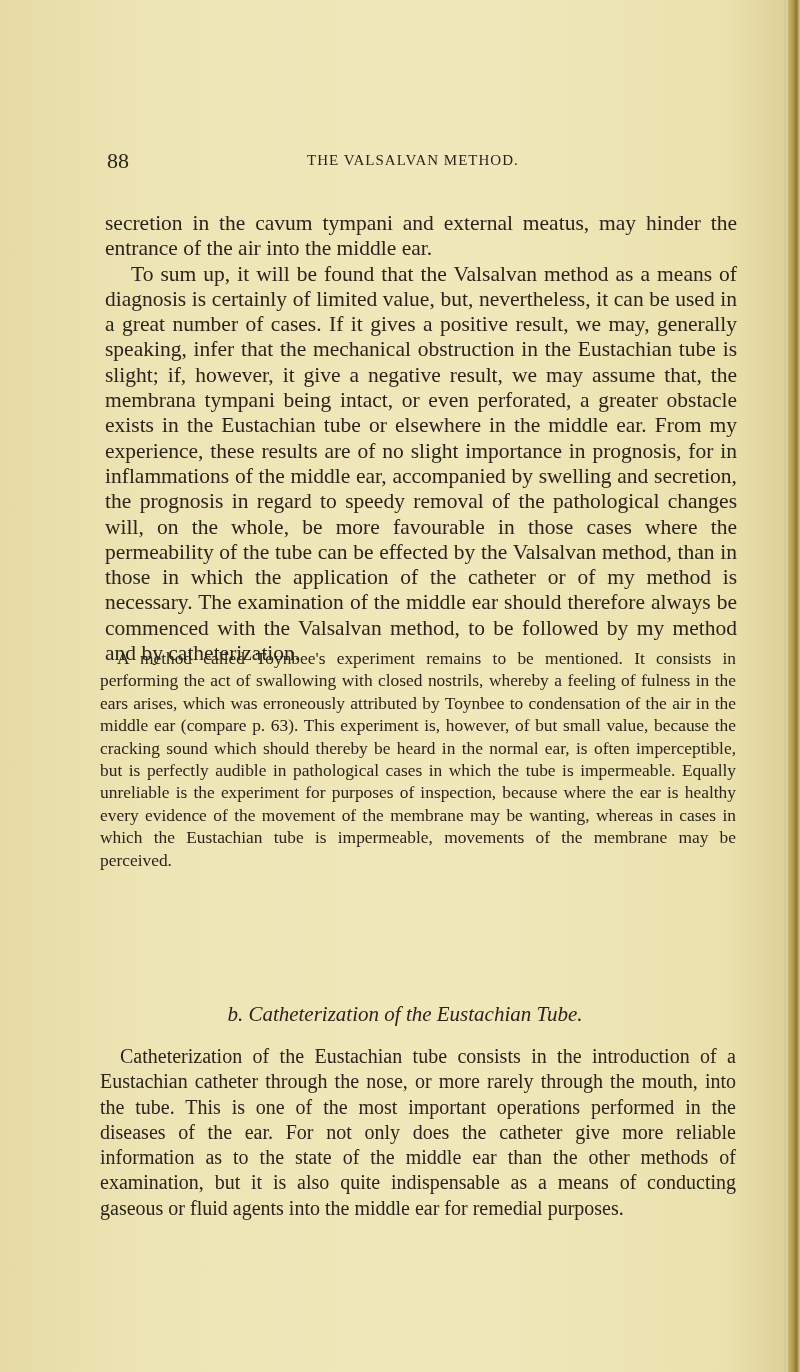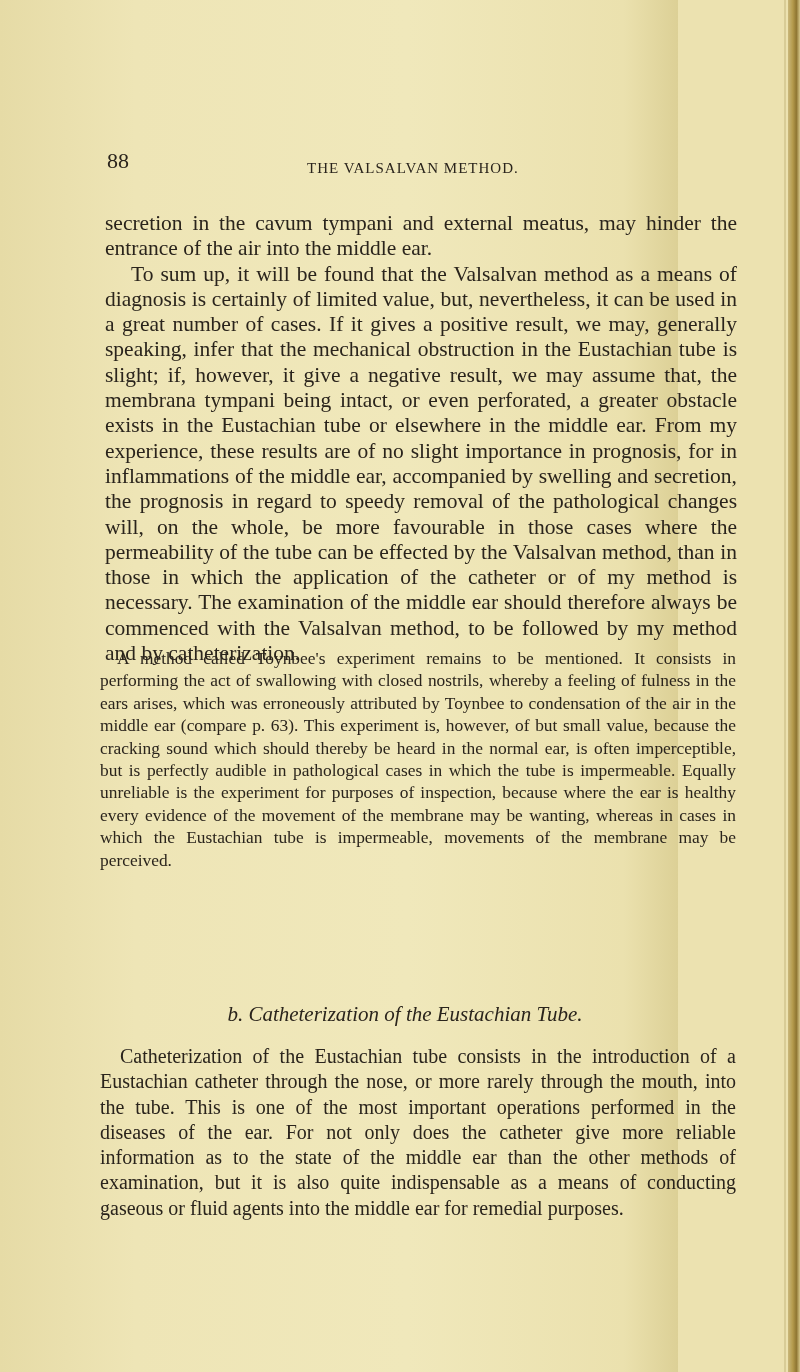--- a/index.html
+++ b/index.html
@@ -4,39 +4,39 @@
   <style>
     html, body { margin: 0; padding: 0; }
     body {
       width: 800px; height: 1372px; overflow: hidden;
       background: #ece2b0;
       position: relative;
       font-family: "Liberation Serif", "DejaVu Serif", serif;
       color: #2a241c;
     }
     .page {
-      position: absolute; left: 0; top: 0; width: 678px; height: 1372px;
+      position: absolute; left: 0; top: 0; width: 790px; height: 1372px;
       background: linear-gradient(90deg, #e6dba6 0%, #eee5b6 20%, #f0e8bb 60%, #ebe1ae 92%, #dcd096 100%);
     }
     .edge {
       position: absolute; top: 0; right: 0; width: 12px; height: 1372px;
       background: linear-gradient(90deg, #c9b77a 0%, #b49a4c 40%, #8f7632 70%, #d6c78b 100%);
     }
     .edge-line {
       position: absolute; top: 0; right: 14px; width: 2px; height: 1372px;
       background: #d8cc96;
     }
     .header {
       position: absolute; top: 152px; left: 107px; width: 630px; height: 24px;
     }
     .page-number {
       position: absolute; left: 0; top: -4px; font-size: 22px;
     }
     .running-head {
-      position: absolute; left: 200px; top: 0px; font-size: 15px; letter-spacing: 1px; margin-top: 8px;
+      position: absolute; left: 200px; top: 0px; font-size: 15px; letter-spacing: 1px;
     }
     .body-text {
       position: absolute; left: 105px; top: 205px; width: 632px;
       font-size: 21.5px; line-height: 25.3px; text-align: justify; margin-top: 6px;
     }
     .body-text p { margin: 0; }
     .indent { text-indent: 26px; }
     .small-text {
       position: absolute; left: 100px; top: 647px; width: 636px;
       font-size: 17.4px; line-height: 22.4px; text-align: justify;

